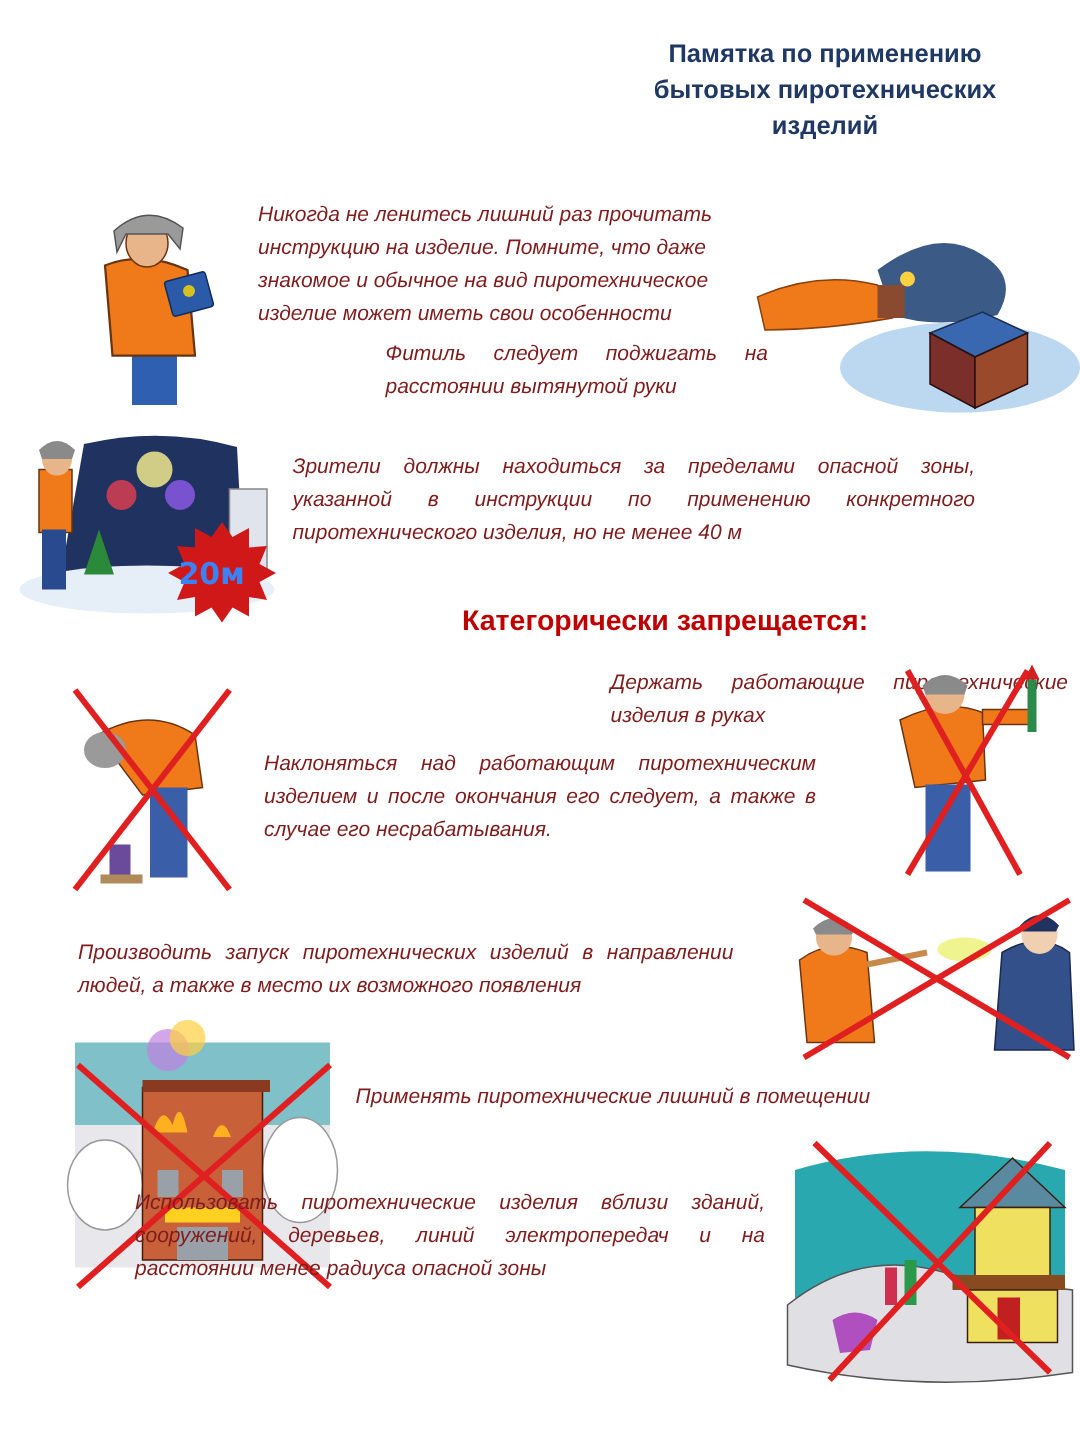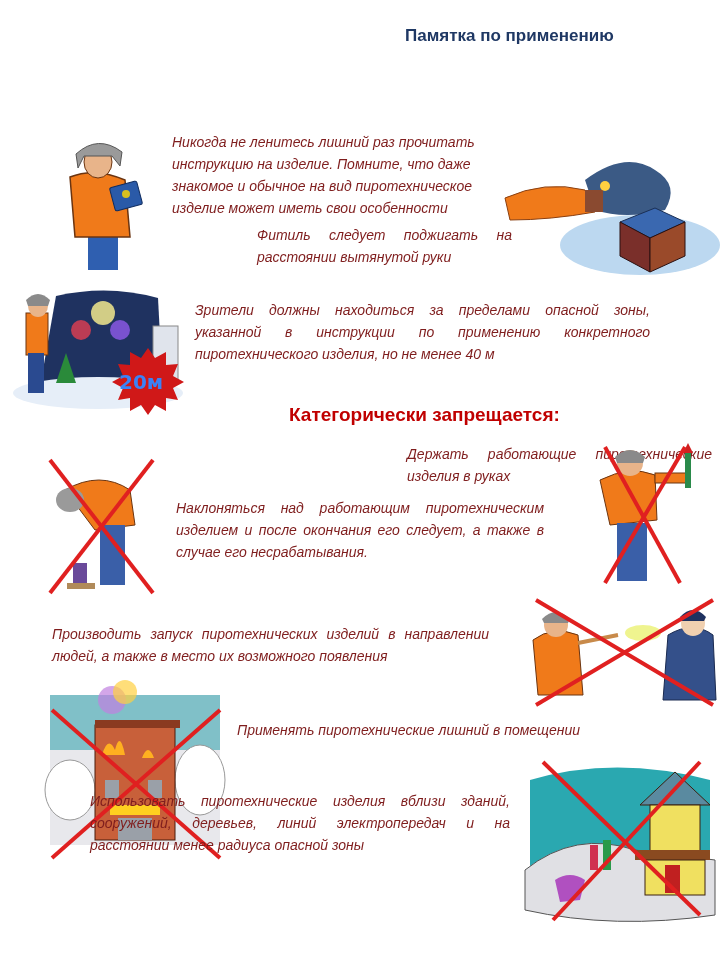--- a/index.html
+++ b/index.html
@@ -1,31 +1,33 @@
 <!DOCTYPE html>
 <html><head>
 <meta charset="utf-8">
 <style>
   html, body { margin:0; padding:0; }
   body { width:720px; height:960px; background:#ffffff; position:relative; overflow:hidden;
          font-family:"Liberation Sans", "DejaVu Sans", sans-serif; color:#1a1a1a; }
   .abs { position:absolute; }
-  .title { left:405px; top:24px; width:290px; text-align:left; color:#1f3864;
+  .title { left:405px; top:24px; width:290px; text-align:center; color:#1f3864;
            font-weight:bold; font-size:17px; line-height:24px; }
   .title span { display:block; }
   .txt { font-size:14px; line-height:22px; color:#7f1d1d;font-style:italic; }
   .just { text-align:justify; text-align-last:left; }
-  .warn { left:289px; top:404px; color:#c00000; font-weight:bold; font-size:19px; }
+  .warn { left:308px; top:404px; color:#c00000; font-weight:bold; font-size:19px; }
   .illus { position:absolute; overflow:visible; }
 </style>
 </head>
 <body>
 
 <div class="abs title">
   <span>Памятка по применению</span>
+  <span>бытовых пиротехнических</span>
+  <span>изделий</span>
 </div>
 
 <svg class="illus" style="left:50px;top:132px" width="100" height="140">
   <rect x="38" y="100" width="30" height="38" fill="#2f5fb0"></rect>
   <path d="M20 45 Q45 35 75 48 L80 105 L25 105 Z" fill="#f07a1a" stroke="#6b3410" stroke-width="1.5"></path>
   <ellipse cx="48" cy="30" rx="14" ry="16" fill="#e8b48a" stroke="#6b3410"></ellipse>
   <path d="M26 22 Q48 2 72 20 L70 34 L62 24 L34 24 L28 36 Z" fill="#9a9a9a" stroke="#555"></path>
   <rect x="62" y="52" width="28" height="24" rx="2" fill="#2a5aa8" stroke="#102d60" transform="rotate(-15 76 64)"></rect>
   <circle cx="76" cy="62" r="4" fill="#d8c020"></circle>
 </svg>

